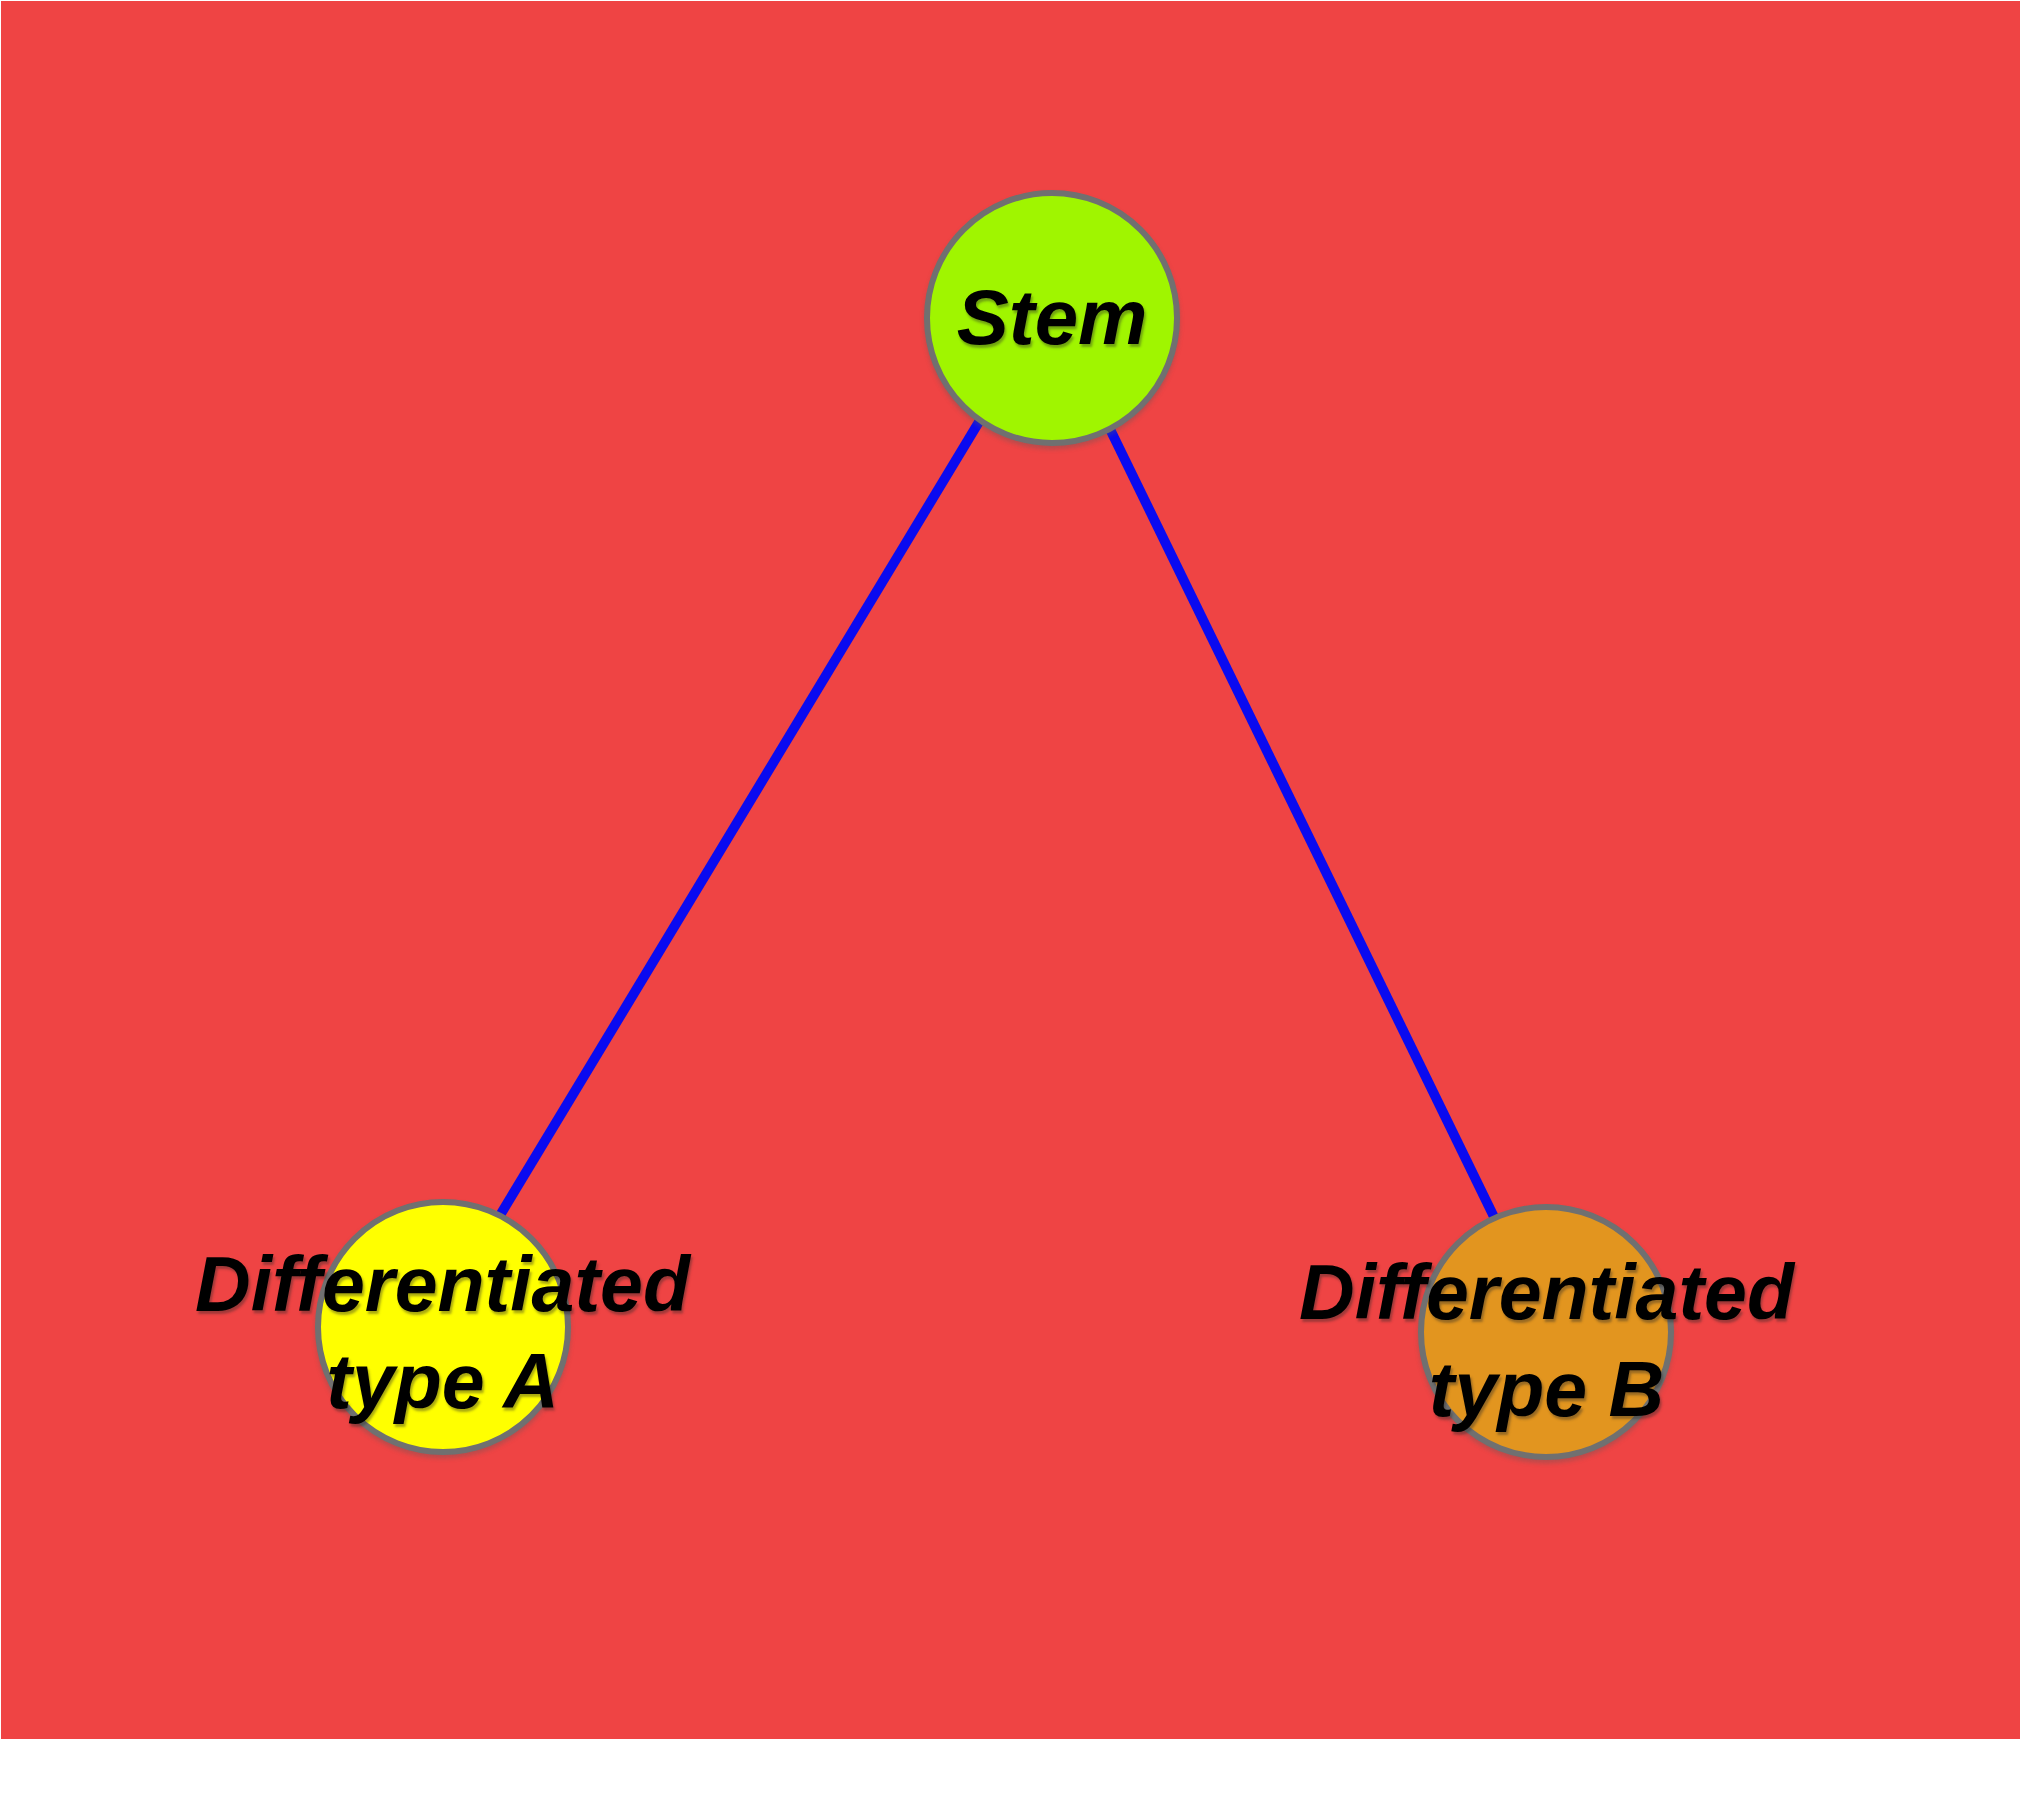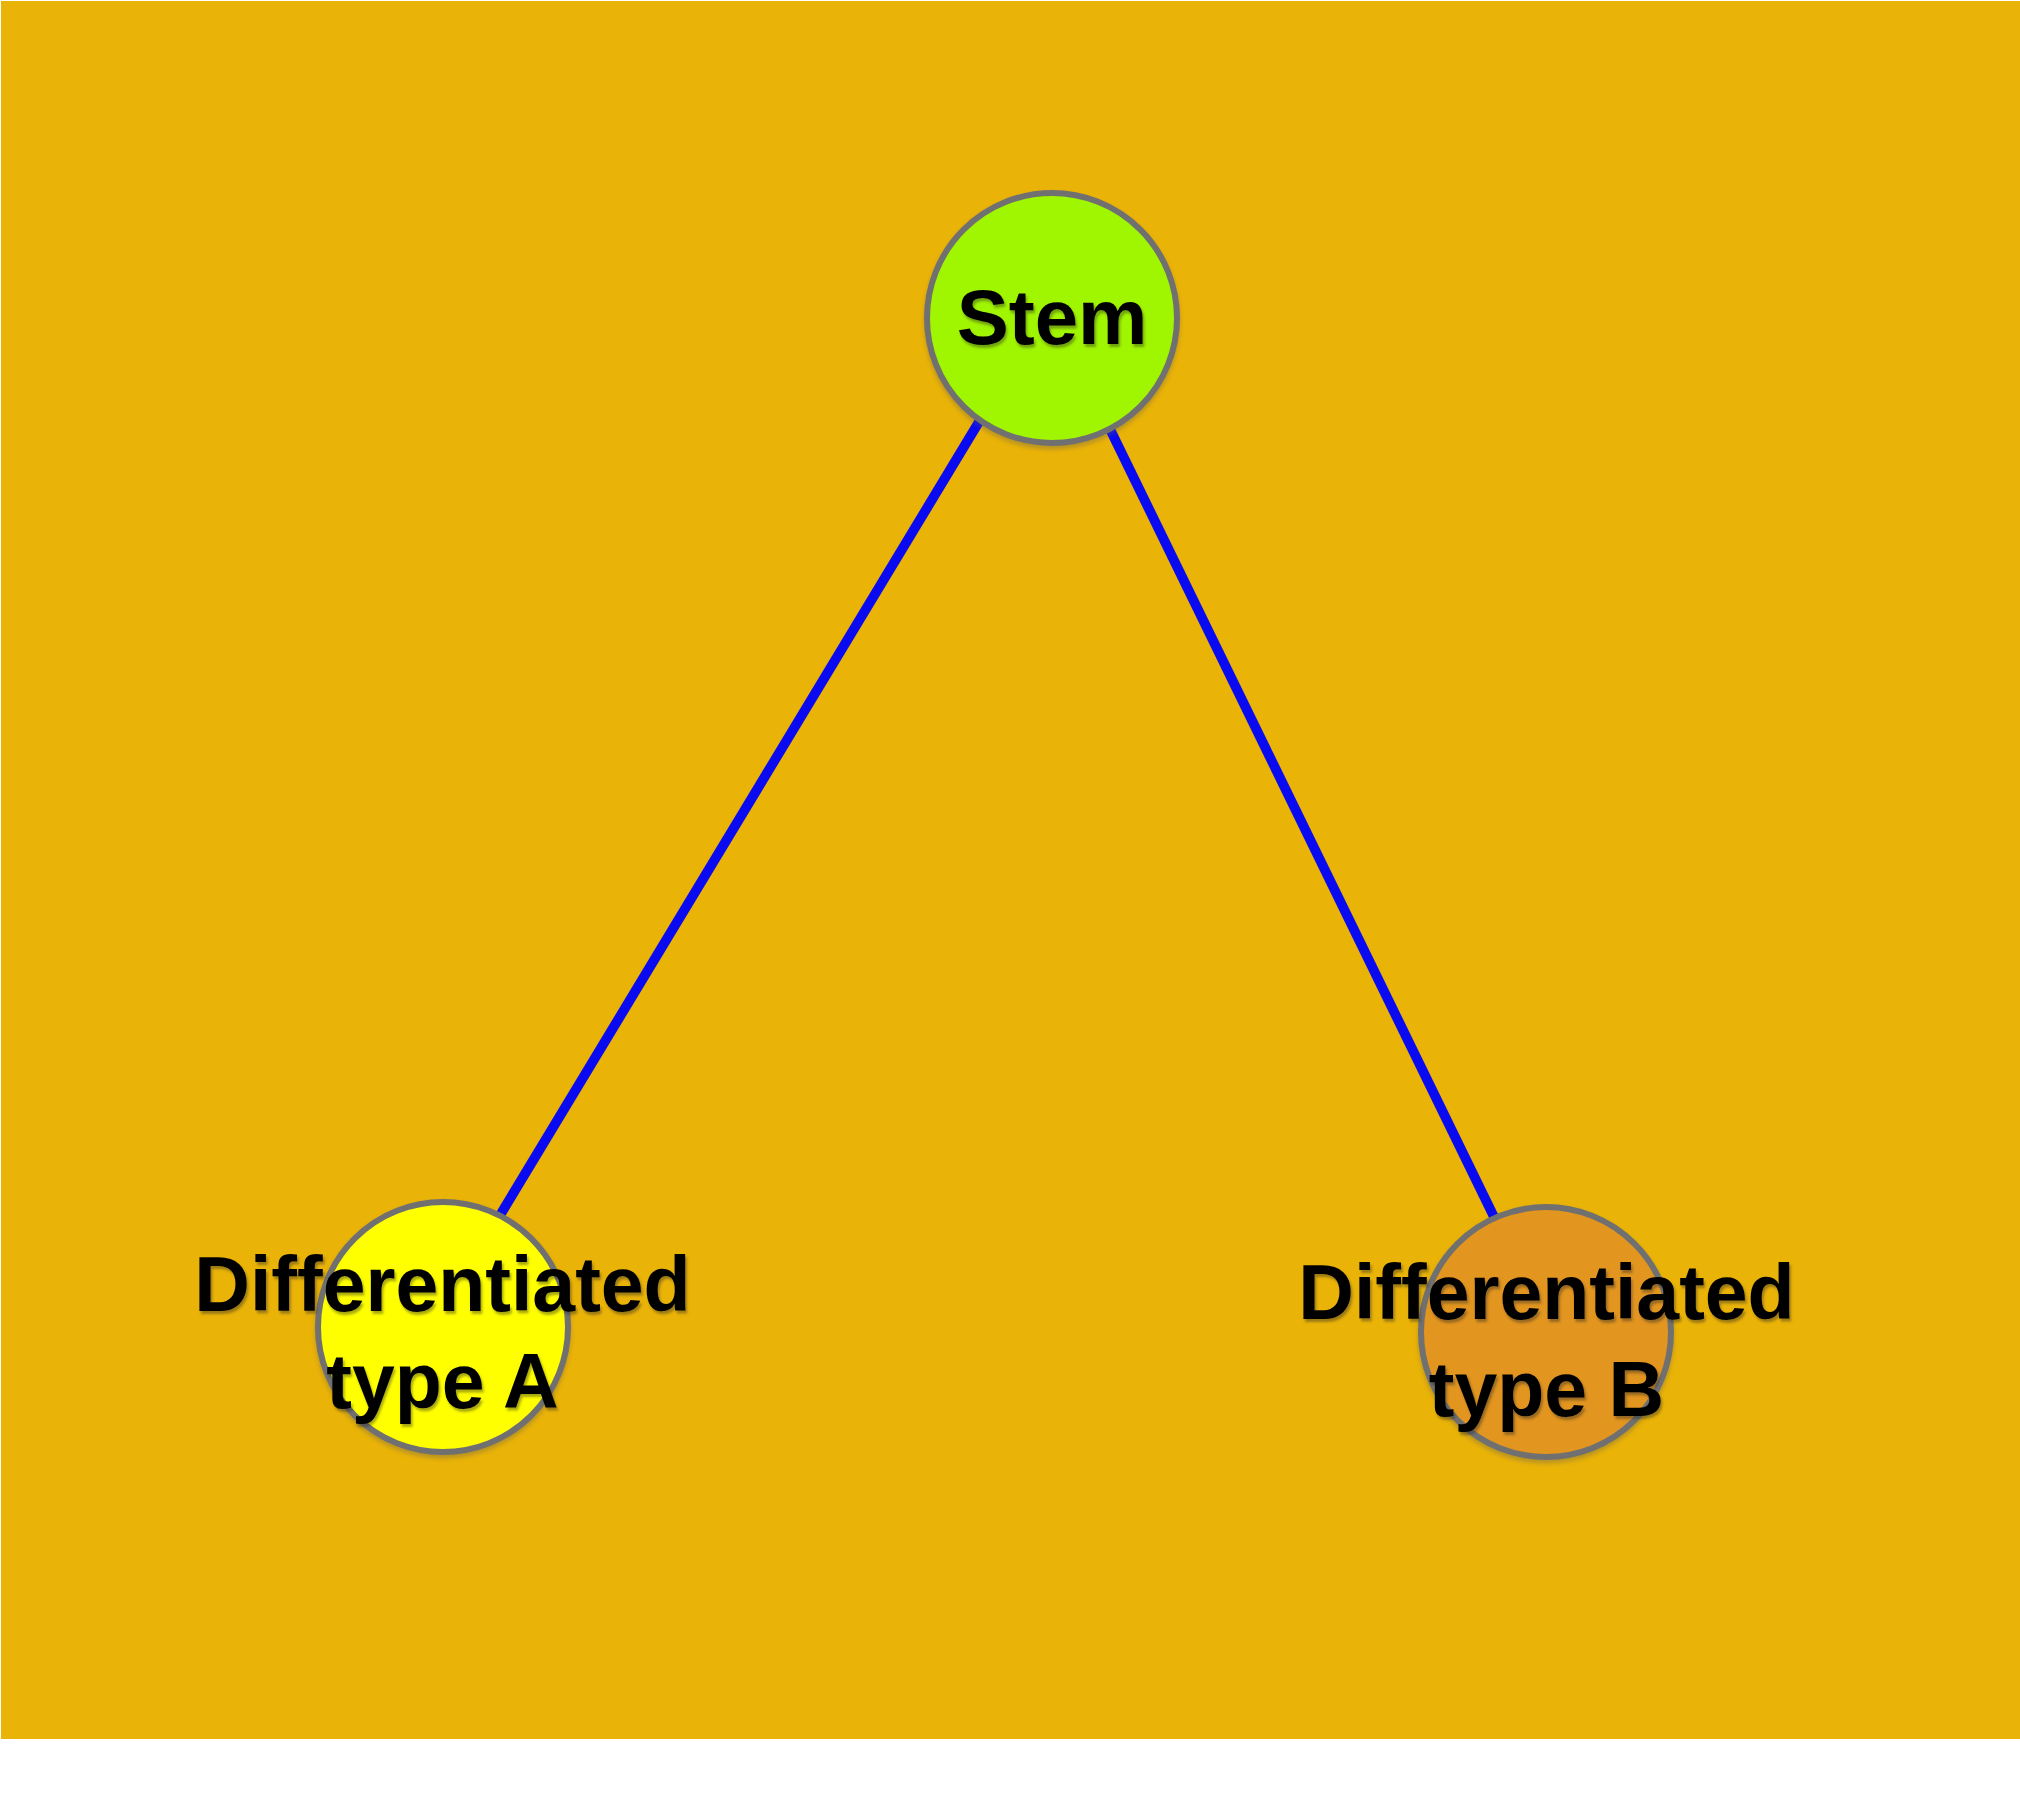--- a/index.html
+++ b/index.html
@@ -4,25 +4,26 @@
 <style>
   html, body {
     margin: 0;
     padding: 0;
     background: #ffffff;
   }
   .canvas {
     position: relative;
     width: 2021px;
     height: 1740px;
-    background: #eab308;
+    background: #ef4444;
     border: 1.7px solid #ffffff;
     box-sizing: border-box;
     overflow: hidden;
     font-family: "Liberation Sans", sans-serif;
+    font-style: italic;
   }
   .edges-layer {
     position: absolute;
     left: 0;
     top: 0;
     width: 100%;
     height: 100%;
   }
   .node {
     position: absolute;

